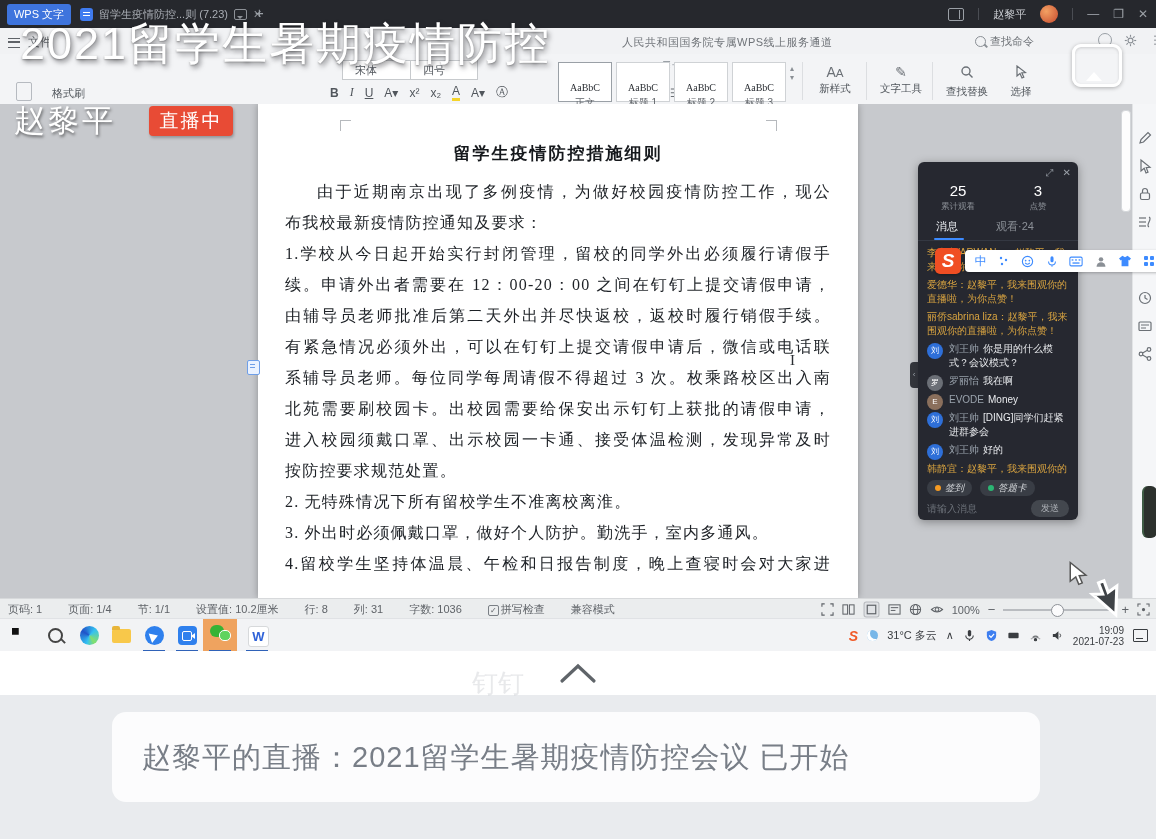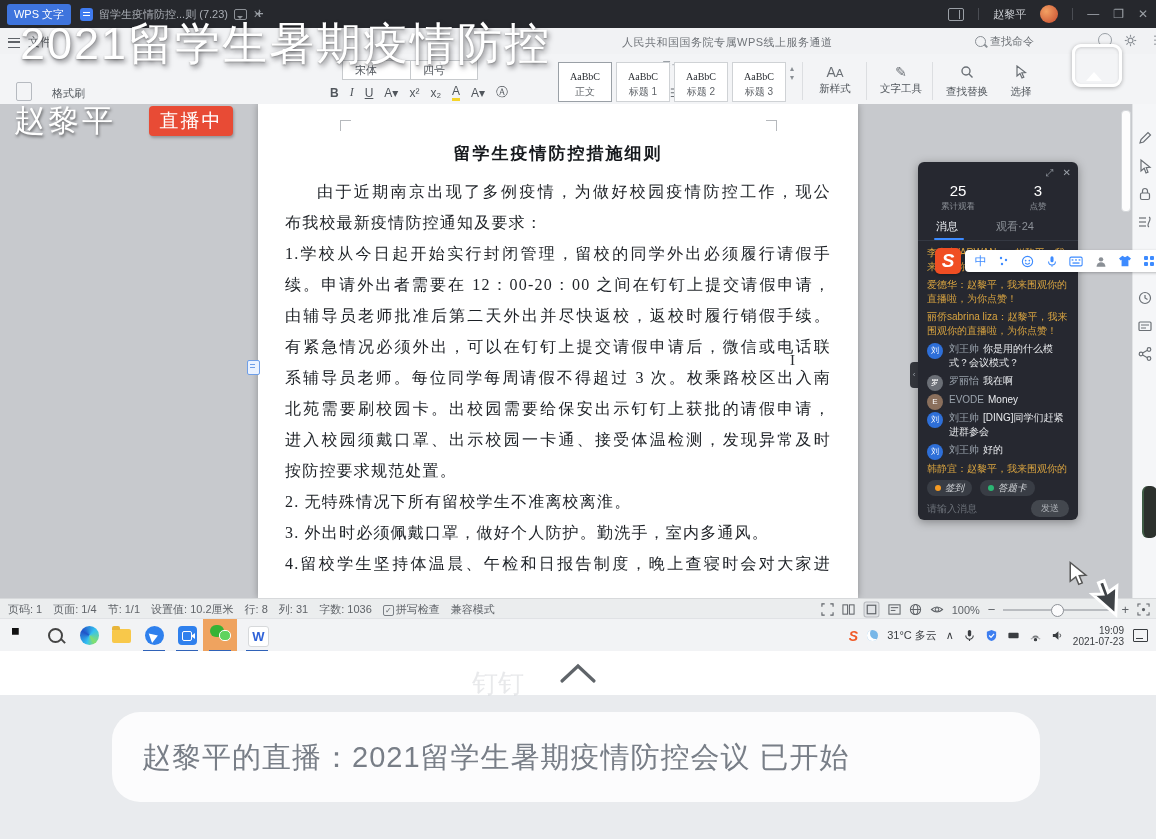--- a/index.html
+++ b/index.html
@@ -36,21 +36,21 @@
   
   .ribbon{position:absolute;left:0;top:54px;width:1156px;height:50px;background:#f3f4f6;border-bottom:1px solid #d9dbde;}
   .fmtpaint{position:absolute;left:52px;top:32px;color:#51565c;font-size:11px;}
   .clip{position:absolute;left:16px;top:28px;width:14px;height:17px;border:1.5px solid #b6bac0;border-radius:2px;}
   .fbox{position:absolute;top:6px;height:18px;border:1px solid #c7cacd;background:#fff;color:#51565c;font-size:11px;line-height:18px;padding:0 12px;}
   .fmtrow{position:absolute;left:330px;top:30px;display:flex;gap:11px;color:#51565c;font-size:12px;align-items:center;}
   .alnrow{position:absolute;left:638px;top:30px;display:flex;gap:9px;color:#6b7076;font-size:12px;align-items:center;}
   .alnrow .sel{border:1px solid #c0c3c7;background:#e5e7ea;padding:0 2px;}
   .sprow{position:absolute;left:640px;top:4px;display:flex;gap:12px;color:#9aa0a6;font-size:11px;}
   .stylebox{position:absolute;top:8px;width:52px;height:38px;border:1px solid #cfd2d5;background:#fff;text-align:center;}
-  .stylebox .pv{font-size:10px;color:#2a2e33;margin-top:8px;font-family:"Liberation Serif",serif;}
+  .stylebox .pv{font-size:10px;color:#2a2e33;margin-top:19px;font-family:"Liberation Serif",serif;}
   .stylebox .lb{font-size:10px;color:#5f6368;margin-top:3px;}
   .rbtn{position:absolute;top:8px;width:58px;text-align:center;color:#51565c;font-size:10.5px;}
   .rbtn .ric{height:20px;line-height:20px;font-size:14px;color:#6b7076;}
   .gsep{position:absolute;top:8px;width:1px;height:38px;background:#dcdee1;}
   
   .docarea{position:absolute;left:0;top:104px;width:1156px;height:494px;background:#c7c9cd;overflow:hidden;}
   .page{position:absolute;left:258px;top:0;width:600px;height:494px;background:#fff;box-shadow:0 0 7px rgba(0,0,0,.3);overflow:hidden;}
   .doctitle{position:absolute;left:0;top:38px;width:600px;text-align:center;font-family:"Liberation Serif","DejaVu Serif",serif;font-weight:bold;font-size:17px;color:#15181c;letter-spacing:2px;}
   .doclines{position:absolute;left:27px;top:72px;width:546px;font-family:"Liberation Serif","DejaVu Serif",serif;font-size:16px;color:#1d2126;}
   .doc-line{height:31px;line-height:31px;letter-spacing:1.2px;white-space:nowrap;}
@@ -61,21 +61,21 @@
   .cmark.r{left:508px;top:16px;border-right:1px solid #b6b9bd;border-top:1px solid #b6b9bd;}
   .commenticon{position:absolute;left:247px;top:256px;width:11px;height:13px;border:1.5px solid #6f9fe8;border-radius:2px;background:#eaf2ff;}
   .commenticon:after{content:"";position:absolute;left:2px;top:3px;width:5px;height:1px;background:#6f9fe8;box-shadow:0 3px 0 #6f9fe8;}
   .ibeam{position:absolute;left:790px;top:248px;font-family:"Liberation Serif",serif;font-size:15px;color:#2a2e33;}
   
   .rail{position:absolute;left:1132px;top:104px;width:24px;height:494px;background:#f5f6f8;border-left:1px solid #e2e4e6;}
   .rail .ric{position:absolute;left:4px;width:16px;height:16px;}
   .scrollthumb{position:absolute;left:1121px;top:110px;width:8px;height:100px;background:#fdfdfd;border:1px solid #d4d7da;border-radius:4px;}
   
   .statusbar{position:absolute;left:0;top:598px;width:1156px;height:20px;background:#ebedee;border-top:1px solid #d7d9db;font-size:11px;color:#5f6368;}
-  .stleft{position:absolute;left:8px;top:3px;display:flex;gap:11px;white-space:nowrap;}
+  .stleft{position:absolute;left:8px;top:3px;display:flex;gap:26px;white-space:nowrap;}
   .stchk{display:inline-block;width:9px;height:9px;border:1px solid #7a7f85;border-radius:2px;font-size:8px;line-height:9px;text-align:center;margin-right:2px;}
   .stright{position:absolute;right:6px;top:2px;display:flex;align-items:center;gap:8px;}
   .zslider{width:110px;height:2px;background:#b9bcc0;position:relative;}
   .zknob{position:absolute;left:48px;top:-5px;width:11px;height:11px;border-radius:50%;background:#fbfbfc;border:1px solid #8d9197;}
   
   .taskbar{position:absolute;left:0;top:618px;width:1156px;height:33px;background:#f2f3f5;border-top:1px solid #e0e2e5;}
   .tk{position:absolute;top:5px;width:23px;height:23px;}
   .runline{position:absolute;top:31px;width:22px;height:2px;background:#2f62b8;}
   .winlogo{width:15px;height:15px;margin:4px;background:conic-gradient(#111 0 100%);clip-path:polygon(0 0,45% 0,45% 45%,0 45%);box-shadow:8px 0 0 #111,0 8px 0 #111,8px 8px 0 #111;}
   .tkmag{width:11px;height:11px;border:2px solid #444;border-radius:50%;margin:4px;position:relative;}
@@ -137,21 +137,21 @@
   .sgbar{margin-left:4px;width:192px;height:22px;background:#fff;border-radius:4px;box-shadow:0 1px 3px rgba(0,0,0,.25);display:flex;align-items:center;justify-content:space-around;padding:0 4px;}
   .sgi{font-size:12px;color:#3d8bff;}
   
   .cur-small{position:absolute;left:1066px;top:560px;z-index:70;}
   .cur-big{position:absolute;left:1082px;top:576px;z-index:70;}
   .phonecap{position:absolute;left:1142px;top:486px;z-index:35;width:13px;height:52px;background:#2c312d;border-radius:6px;border-left:2px solid #3f5c45;}
   
   .strip{position:absolute;left:0;top:651px;width:1156px;height:44px;background:#fff;}
   .chev{position:absolute;left:556px;top:9px;}
   .grayzone{position:absolute;left:0;top:695px;width:1156px;height:144px;background:#e9ebee;}
-  .banner{position:absolute;left:112px;top:712px;width:928px;height:90px;background:rgba(255,255,255,.85);border-radius:28px;z-index:10;color:#787e87;font-size:29px;line-height:90px;padding-left:30px;box-sizing:border-box;letter-spacing:1px;white-space:nowrap;}
+  .banner{position:absolute;left:112px;top:712px;width:928px;height:90px;background:rgba(255,255,255,.85);border-radius:14px;z-index:10;color:#787e87;font-size:29px;line-height:90px;padding-left:30px;box-sizing:border-box;letter-spacing:1px;white-space:nowrap;}
   .wm{position:absolute;color:rgba(125,132,145,.28);z-index:5;white-space:nowrap;}
   .wm2{left:472px;top:666px;font-size:26px;color:rgba(125,132,145,.18);}
   svg{display:block;}
 </style>
 </head>
 <body>
 
 <div class="stage">
 
   <div class="screen">

